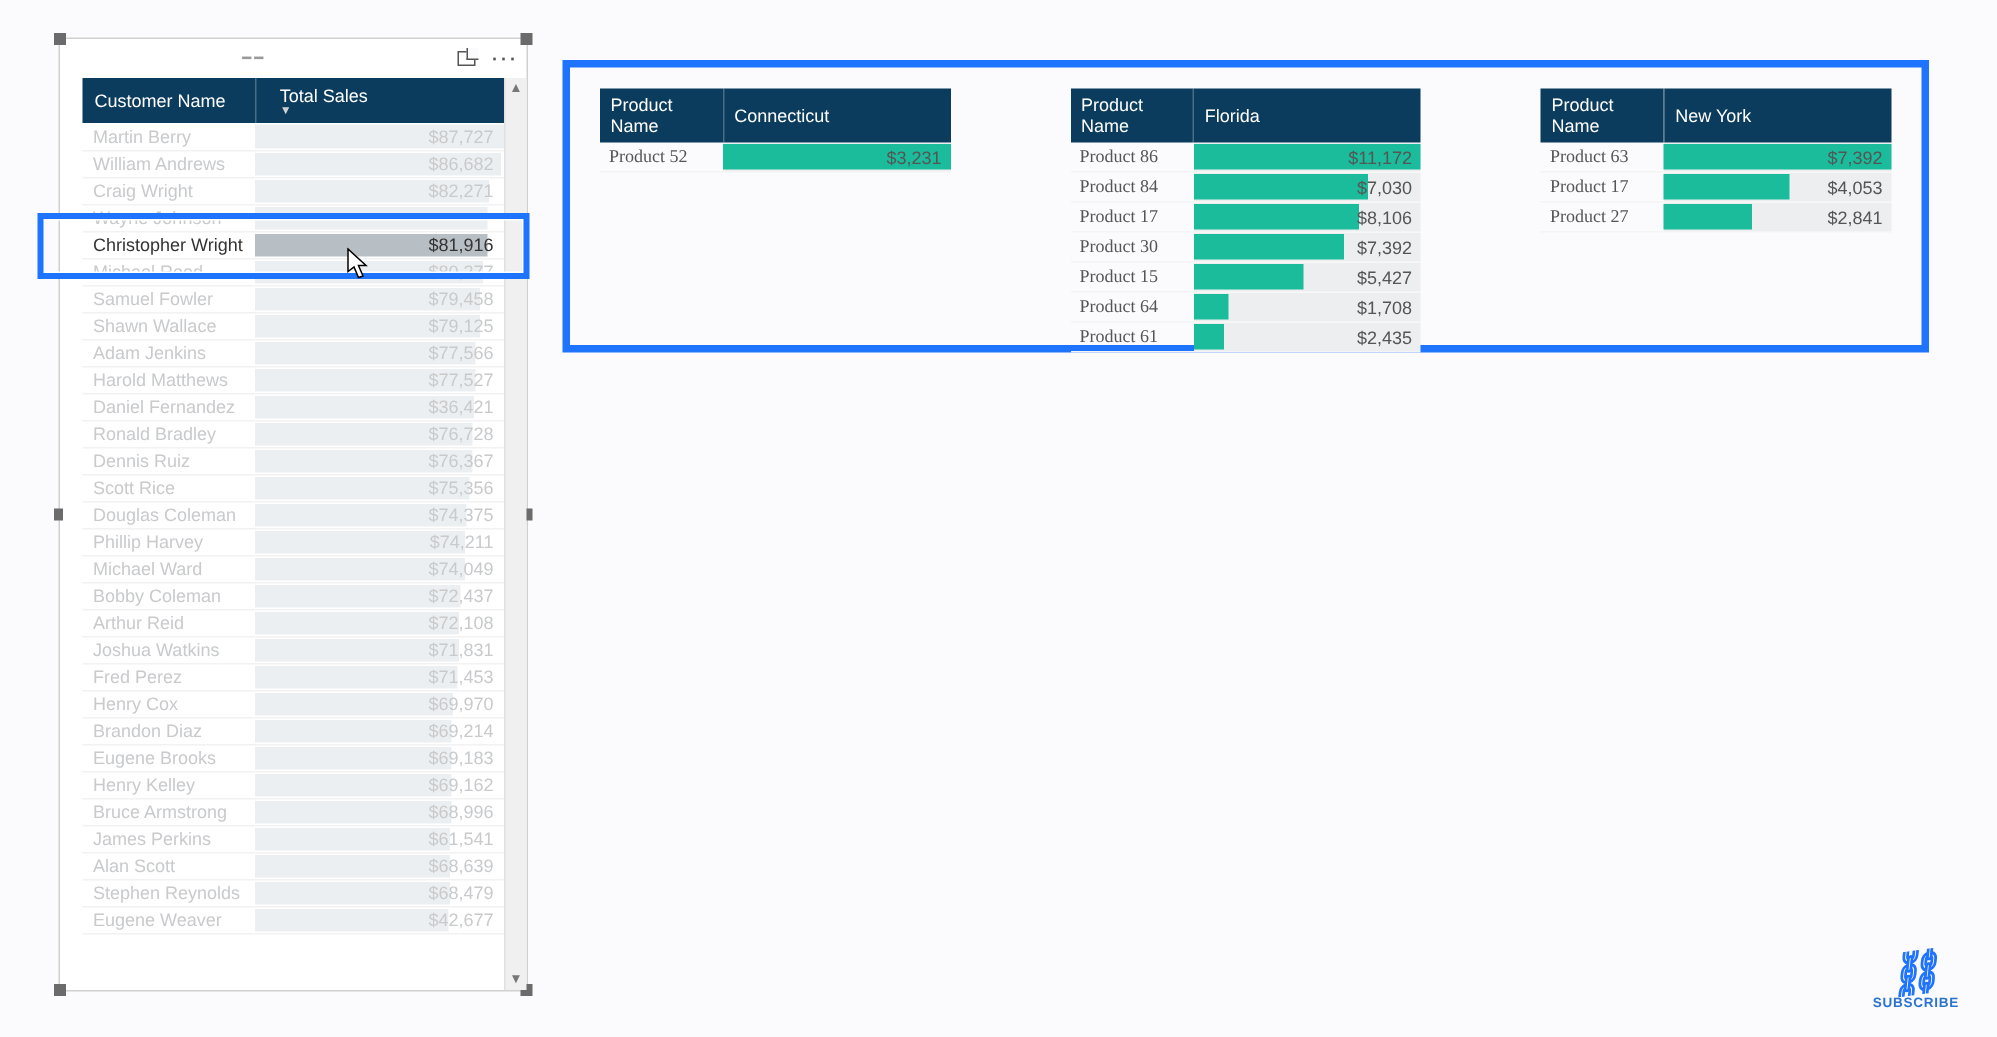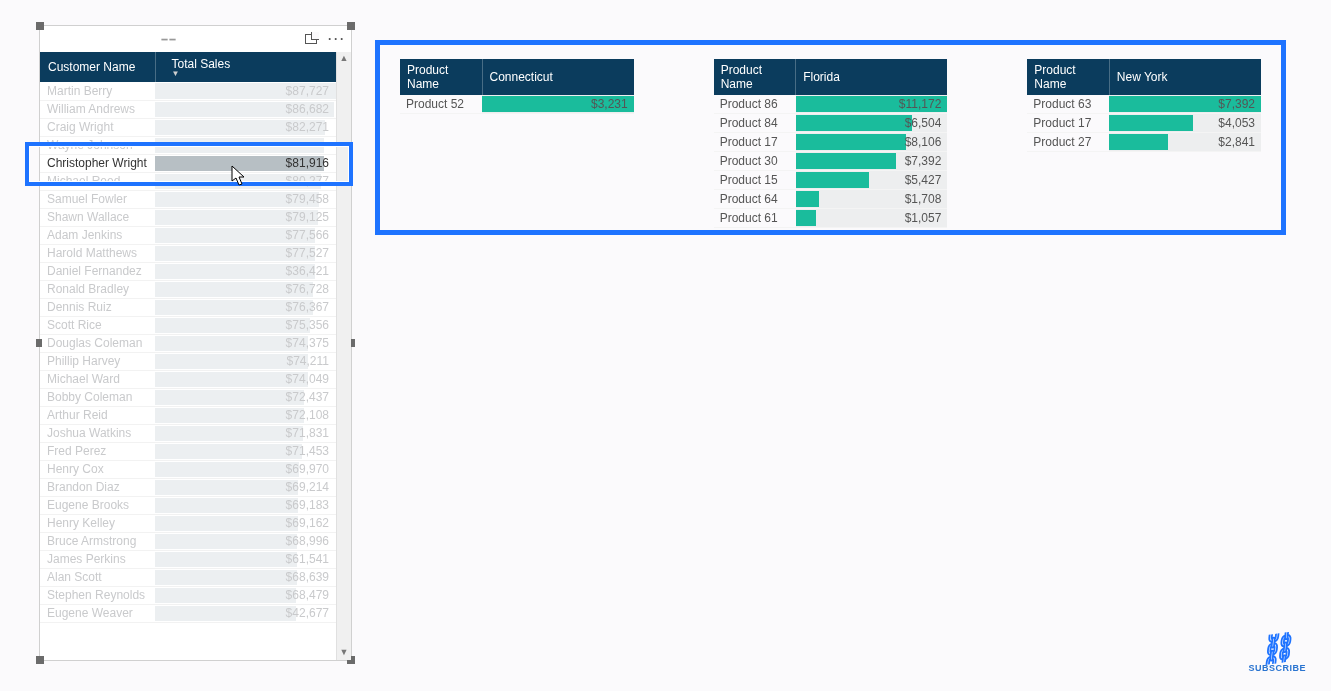--- a/index.html
+++ b/index.html
@@ -35,21 +35,21 @@
     display:flex; align-items:center; justify-content:flex-end;
     padding: 0 6px;
     gap: 10px;
   }
   .visual-toolbar .grip { flex:1; display:flex; justify-content:center; color:#999; letter-spacing:2px; font-size:10px; }
   .visual-toolbar .icon { width:16px; height:16px; display:flex; align-items:center; justify-content:center; color:#555; cursor:pointer; }
   .visual-toolbar .dots { letter-spacing:2px; font-weight:bold; font-size:12px;}
   .focus-ic { border:1.5px solid #555; width:12px; height:10px; position:relative; }
   .focus-ic::after{content:"";position:absolute;right:-3px;top:-3px;width:7px;height:7px;background:#fbfafc;border-left:1.5px solid #555;border-bottom:1.5px solid #555;}
 
-  .table-wrap { position:relative; height:608px; }
+  .table-wrap { position:relative; height:608px;margin-left:15px; }
   .table-scroll-track {
     position:absolute; right:0; top:0; bottom:0; width:15px;
     background:#f0f0f0; border-left:1px solid #e0e0e0;
   }
   .table-scroll-track .arrow{ height:14px; line-height:12px; text-align:center; font-size:9px; color:#777; cursor:pointer;}
   .customer-table { width: calc(100% - 15px); border-collapse: collapse; }
   .customer-table thead th {
     background:#0b3c5d; color:#fff; text-align:left; padding:5px 8px; font-weight:400;
     border-right:1px solid rgba(255,255,255,0.25);
   }
@@ -88,21 +88,21 @@
   .panel table{ width:100%; border-collapse:collapse; }
   .panel thead th{
     background:#0b3c5d; color:#fff; text-align:left; padding:4px 7px; font-weight:400;
     border-right:1px solid rgba(255,255,255,0.25);
   }
   .panel thead th:last-child{ border-right:none; }
   .panel tbody td{
     padding:2px 6px; height:18px; color:#555;
     border-bottom:1px solid #f4f4f4; white-space:nowrap;
   }
-  .panel tbody td.pn{ width:80px; }
+  .panel tbody td.pn{ width:80px;font-family:Liberation Serif, serif; }
   .panel tbody td.pb{ position:relative; text-align:right; background:#edeeef; }
   .panel tbody td.pb .pbar{ position:absolute; left:0; top:1px; bottom:1px; background:#1abc9c; }
   .panel tbody td.pb .pval{ position:relative; }
 
   .panel.last{ margin-left:auto; }
 
   .subscribe-badge{
     position:absolute; right:25px; bottom:18px;
     text-align:center; color:#2a74d0; font-size:9px; font-weight:bold; letter-spacing:0.5px;
   }
@@ -296,41 +296,41 @@
             <th>Florida</th>
           </tr>
         </thead>
         <tbody>
           <tr>
             <td class="pn">Product 86</td>
             <td class="pb"><div class="pbar" style="width: 100%;"></div><span class="pval">$11,172</span></td>
           </tr>
           <tr>
             <td class="pn">Product 84</td>
-            <td class="pb"><div class="pbar" style="width: 76.6559%;"></div><span class="pval">$6,504</span></td>
+            <td class="pb"><div class="pbar" style="width: 76.6559%;"></div><span class="pval">$7,030</span></td>
           </tr>
           <tr>
             <td class="pn">Product 17</td>
             <td class="pb"><div class="pbar" style="width: 72.5564%;"></div><span class="pval">$8,106</span></td>
           </tr>
           <tr>
             <td class="pn">Product 30</td>
             <td class="pb"><div class="pbar" style="width: 66.1654%;"></div><span class="pval">$7,392</span></td>
           </tr>
           <tr>
             <td class="pn">Product 15</td>
             <td class="pb"><div class="pbar" style="width: 48.5768%;"></div><span class="pval">$5,427</span></td>
           </tr>
           <tr>
             <td class="pn">Product 64</td>
             <td class="pb"><div class="pbar" style="width: 15.2882%;"></div><span class="pval">$1,708</span></td>
           </tr>
           <tr>
             <td class="pn">Product 61</td>
-            <td class="pb"><div class="pbar" style="width: 13.131%;"></div><span class="pval">$1,057</span></td>
+            <td class="pb"><div class="pbar" style="width: 13.131%;"></div><span class="pval">$2,435</span></td>
           </tr>
         </tbody>
       </table>
     </div>
   <div class="panel last" id="panel-2">
       <table>
         <thead>
           <tr>
             <th style="width: 82px;">Product Name</th>
             <th>New York</th>

